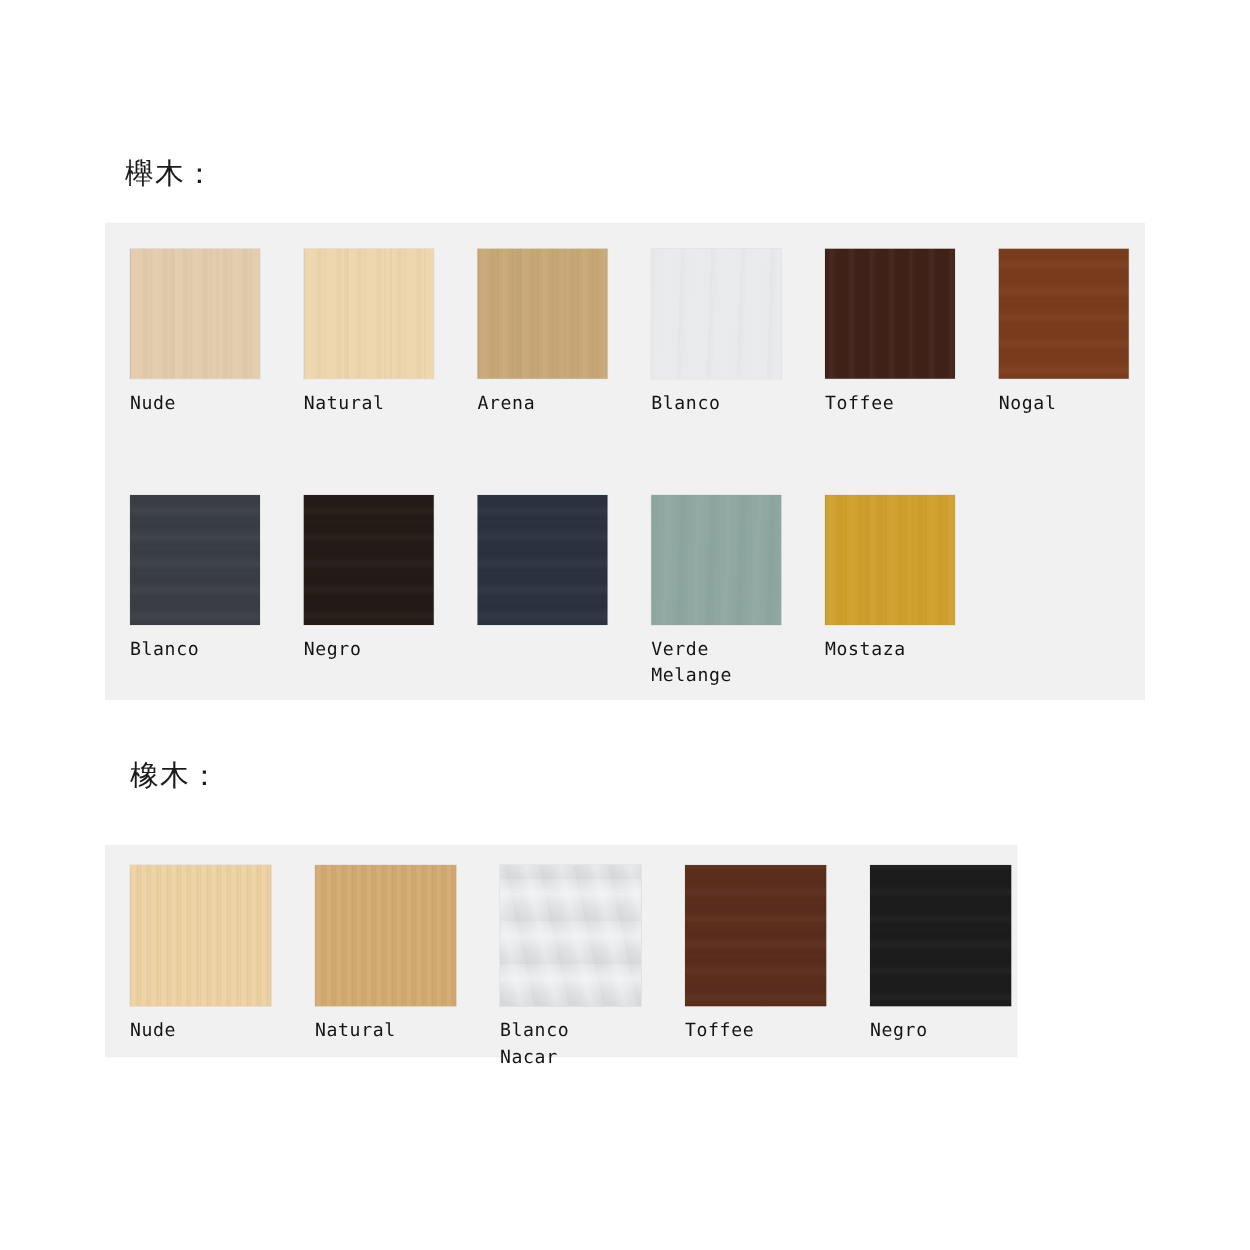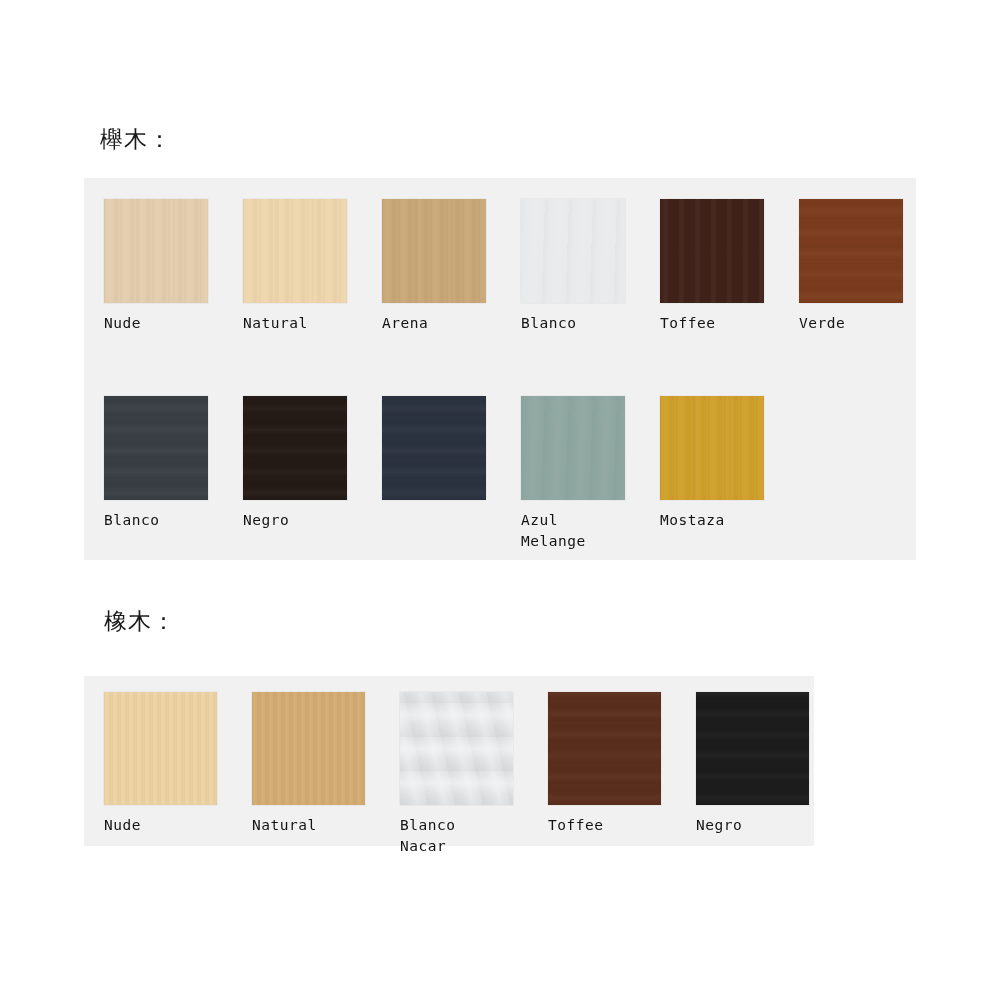--- a/index.html
+++ b/index.html
@@ -193,21 +193,21 @@
       <div class="swatch-label">Blanco</div>
     </div>
 
     <div class="swatch-cell">
       <div class="swatch-chip grain-v" style="background:#402219"></div>
       <div class="swatch-label">Toffee</div>
     </div>
 
     <div class="swatch-cell">
       <div class="swatch-chip grain-h" style="background:#7b3c1d"></div>
-      <div class="swatch-label">Verde</div>
+      <div class="swatch-label">Nogal</div>
     </div>
 
   </div>
 
   <div class="swatch-row" id="row-beech-2">
 
     <div class="swatch-cell">
       <div class="swatch-chip grain-h" style="background:#3a3e45"></div>
       <div class="swatch-label">Blanco</div>
     </div>
@@ -216,21 +216,21 @@
       <div class="swatch-chip grain-h" style="background:#241a16"></div>
       <div class="swatch-label">Negro</div>
     </div>
 
     <div class="swatch-cell">
       <div class="swatch-chip grain-h" style="background:#2b3240"></div>
     </div>
 
     <div class="swatch-cell">
       <div class="swatch-chip grain-soft" style="background:#8ea6a0"></div>
-      <div class="swatch-label">Azul
+      <div class="swatch-label">Verde
 Melange</div>
     </div>
 
     <div class="swatch-cell">
       <div class="swatch-chip grain-v" style="background:#cfa02c"></div>
       <div class="swatch-label">Mostaza</div>
     </div>
 
   </div>
 

